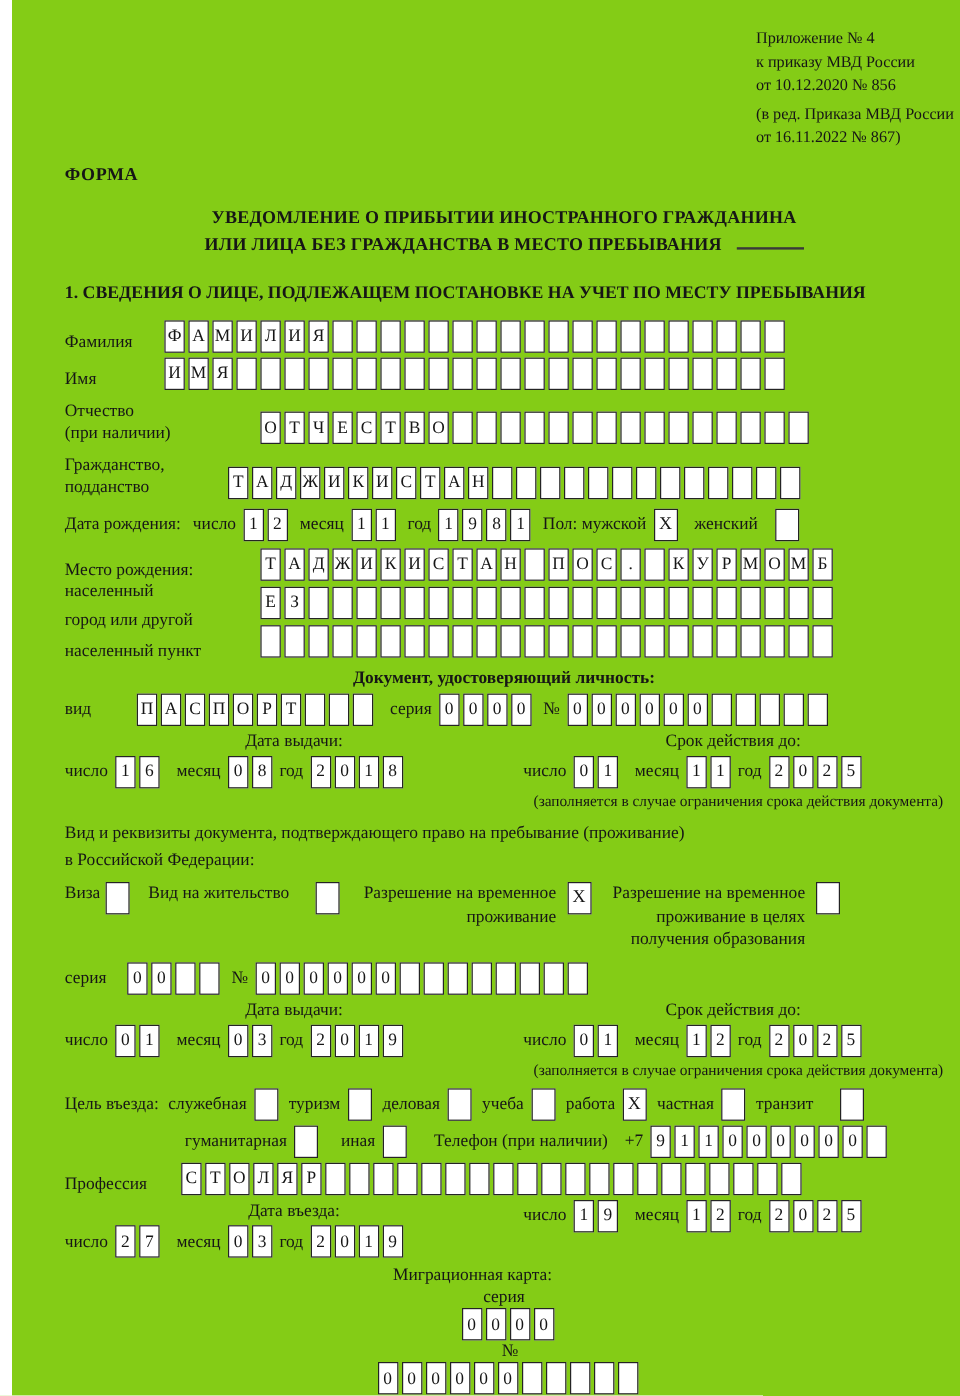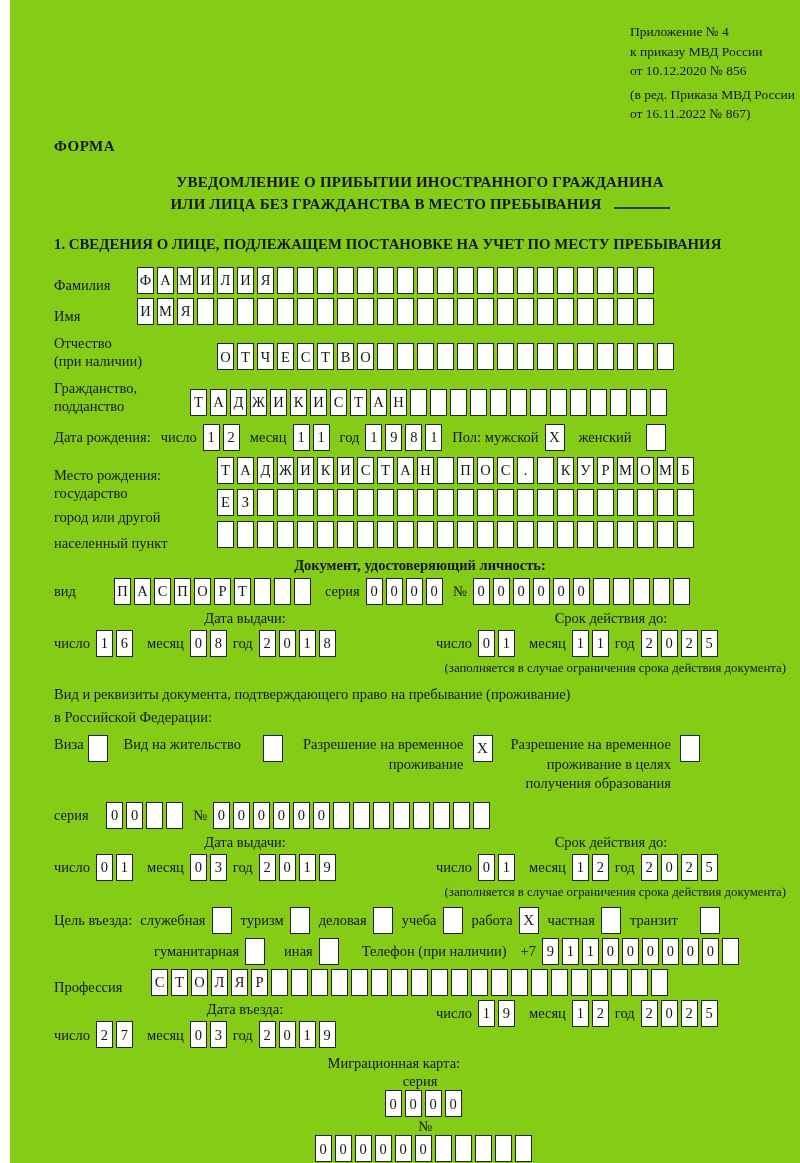--- a/index.html
+++ b/index.html
@@ -220,21 +220,21 @@
       </span>
     <span class="sp10">Пол: мужской</span>
     <span class="chk sp6">X</span>
     <span class="sp14">женский</span>
     <span class="chk sp14"></span>
   </div>
 
   <div class="row stack" style="margin-top:6px;margin-bottom:0;">
     <div class="lbl w160">
       <div>Место рождения:</div>
-      <div>государство</div>
+      <div>населенный</div>
       <div style="margin-top:6px;">город или другой</div>
       <div style="margin-top:8px;">населенный пункт</div>
     </div>
     <div>
       <div class="cells">
           <span class="cell">Т</span>
           <span class="cell">А</span>
           <span class="cell">Д</span>
           <span class="cell">Ж</span>
           <span class="cell">И</span>

